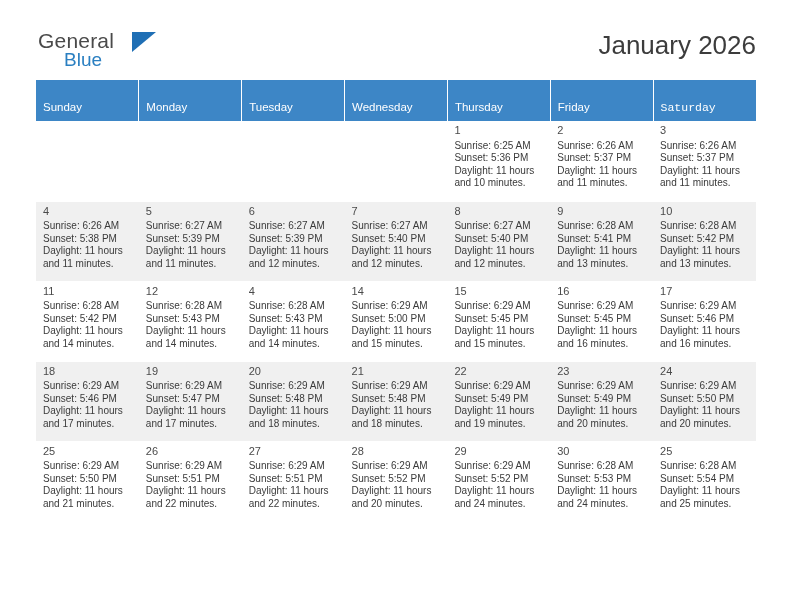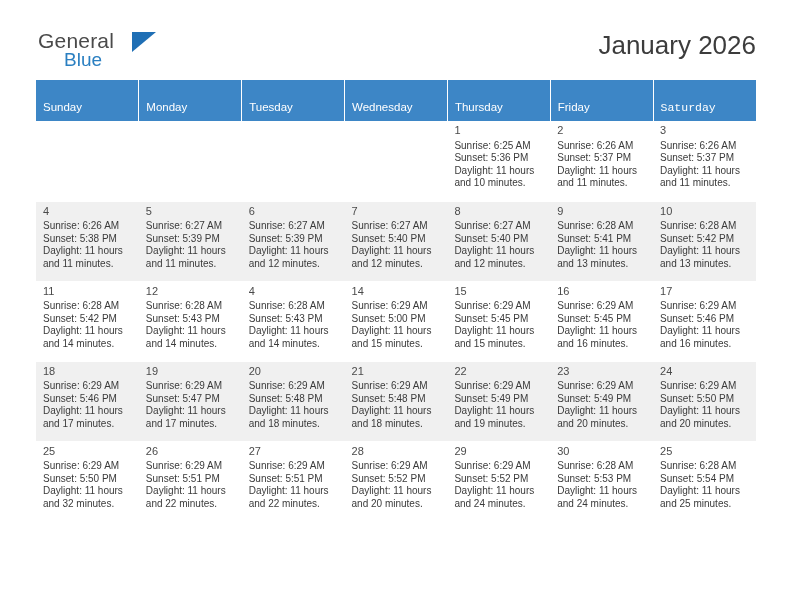--- a/index.html
+++ b/index.html
@@ -375,21 +375,21 @@
             </div>
           </td>
         </tr>
         <tr class="row-a">
           <td>
             <span class="daynum">25</span>
             <div class="cell-lines">
               <div>Sunrise: 6:29 AM</div>
               <div>Sunset: 5:50 PM</div>
               <div>Daylight: 11 hours</div>
-              <div>and 32 minutes.</div>
+              <div>and 21 minutes.</div>
             </div>
           </td>
           <td>
             <span class="daynum">26</span>
             <div class="cell-lines">
               <div>Sunrise: 6:29 AM</div>
               <div>Sunset: 5:51 PM</div>
               <div>Daylight: 11 hours</div>
               <div>and 22 minutes.</div>
             </div>

